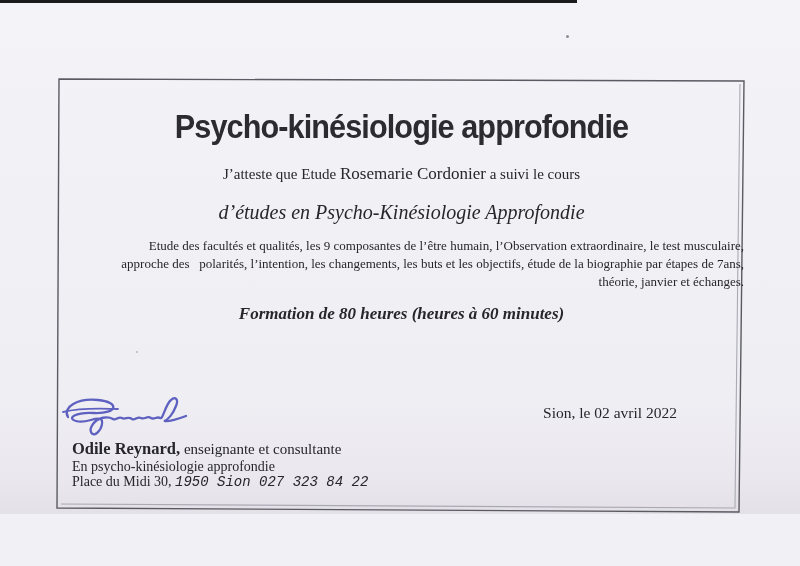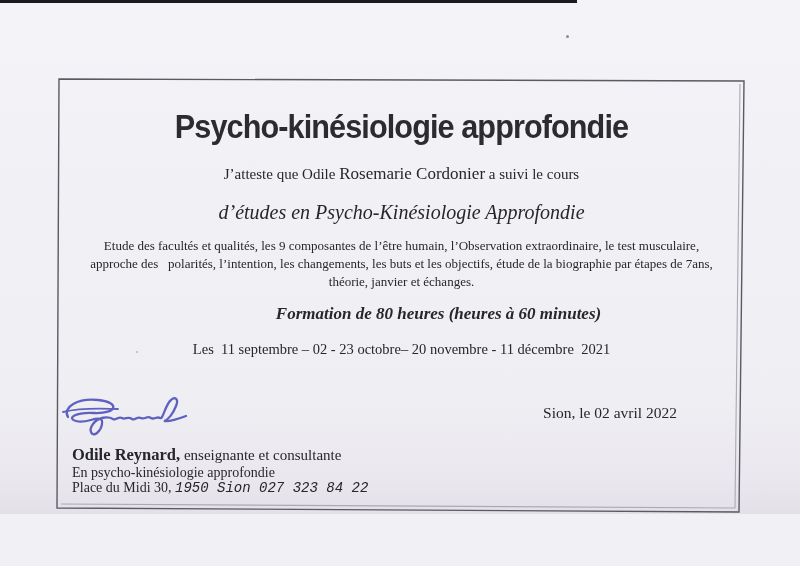--- a/index.html
+++ b/index.html
@@ -29,27 +29,27 @@
     top:102px;margin:0;
     font-family:"Liberation Sans", sans-serif;
     font-weight:bold;font-size:34px;line-height:48px;
     letter-spacing:-1px;color:#2c2c30;
     transform:scaleX(.9);transform-origin:50% 50%;
   }
   #attestation{top:162px;margin:0;font-size:15px;line-height:24px;}
   #attestation .attest-name{font-weight:normal;font-size:17px;}
   #course-title{top:198px;margin:0;font-weight:normal;font-style:italic;font-size:20px;line-height:28px;}
   #description{top:237px;font-size:13px;line-height:18px;}
-  #description .desc-line{white-space:pre;}
-  #duration{top:302px;margin:0;font-weight:bold;font-style:italic;font-size:17px;line-height:24px;padding-left:37px;}
+  #description .desc-line{white-space:pre;text-align:right;}
+  #duration{top:302px;margin:0;font-weight:bold;font-style:italic;font-size:17px;line-height:24px;}
   #dates{top:339px;font-size:14.5px;line-height:20px;}
   #dates .date-line{white-space:pre;}
   #place-date{position:absolute;right:107px;top:388px;margin:16px;font-size:15.5px;}
   #signature-svg{position:absolute;left:58px;top:393px;width:150px;height:55px;}
-  #signer{position:absolute;left:72px;top:439px;text-align:left;margin-top:6px;}
+  #signer{position:absolute;left:72px;top:439px;text-align:left;}
   #signer-line1{margin:0;font-size:15px;line-height:19px;}
   #signer-line1 .signer-name{font-weight:bold;font-size:16.5px;}
   .signer-sub{margin:0;font-size:14px;line-height:15.2px;}
   .it{font-style:italic;font-family:Liberation Mono, monospace;}
 </style>
 </head>
 <body>
 
 <div id="scan">
 
@@ -57,34 +57,33 @@
   <div id="speck-1" class="speck"></div>
   <div id="speck-2" class="speck"></div>
 
   <svg id="frame-svg" viewBox="0 0 800 566" xmlns="http://www.w3.org/2000/svg">
     <polyline points="61,504 735,508 740,84" fill="none" stroke="#aaa9b4" stroke-width="1.1"></polyline>
     <polygon points="59,79 744,81 739,512 57,508" fill="none" stroke="#5a5a62" stroke-width="1.4"></polygon>
   </svg>
 
   <h1 id="doc-title" class="blk">Psycho-kinésiologie approfondie</h1>
 
-  <p id="attestation" class="blk"><span>J’atteste que Odile</span> <span class="attest-name">Rosemarie Cordonier</span> <span>a suivi le cours</span></p>
+  <p id="attestation" class="blk"><span>J’atteste que Etude</span> <span class="attest-name">Rosemarie Cordonier</span> <span>a suivi le cours</span></p>
 
   <p id="course-title" class="blk">d’études en Psycho-Kinésiologie Approfondie</p>
 
   <div id="description" class="blk">
     <div class="desc-line">Etude des facultés et qualités, les 9 composantes de l’être humain, l’Observation extraordinaire, le test musculaire,</div>
     <div class="desc-line">approche des   polarités, l’intention, les changements, les buts et les objectifs, étude de la biographie par étapes de 7ans,</div>
     <div class="desc-line">théorie, janvier et échanges.</div>
   </div>
 
   <p id="duration" class="blk">Formation de 80 heures (heures à 60 minutes)</p>
 
   <div id="dates" class="blk">
-    <div class="date-line">Les  11 septembre – 02 - 23 octobre– 20 novembre - 11 décembre  2021</div>
   </div>
 
   <p id="place-date">Sion, le 02 avril 2022</p>
 
   <svg id="signature-svg" viewBox="0 0 150 55" xmlns="http://www.w3.org/2000/svg">
     <g fill="none" stroke="#5356bd" stroke-width="2.3" stroke-linecap="round" opacity="0.92">
       <path d="M10 24 C 4 14, 20 5, 40 7 C 62 9, 60 21, 36 20 C 18 19, 8 25, 18 28 C 28 31, 36 24, 42 26 C 46 27, 44 36, 39 40 C 34 44, 30 38, 35 31 C 40 24, 50 23, 55 26 C 58 28, 60 23, 64 25 C 67 27, 70 23, 74 26 C 77 28, 79 23, 83 25 C 87 27, 89 22, 93 25 C 96 27, 99 23, 102 25 C 105 27, 107 12, 113 7 C 117 3, 121 6, 118 13 C 115 21, 110 27, 106 28 C 110 29, 120 26, 128 23"></path>
       <path d="M5 19 C 26 14, 48 16, 60 16" stroke-width="1.8"></path>
     </g>
   </svg>

